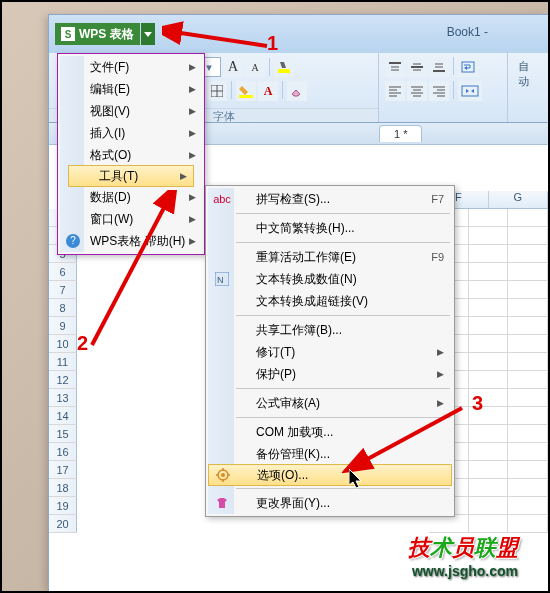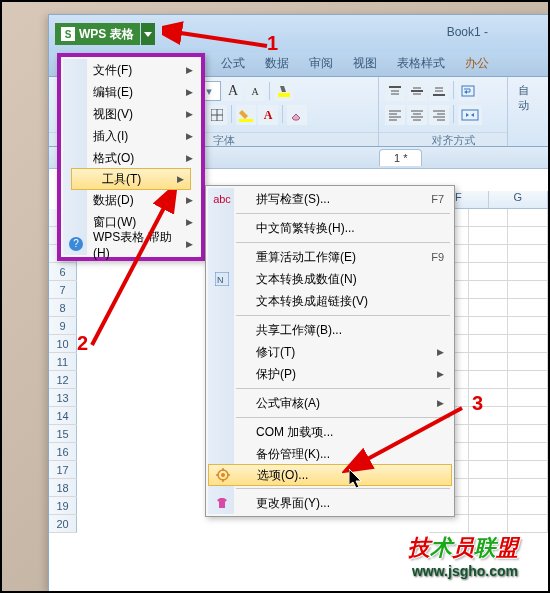--- a/index.html
+++ b/index.html
@@ -204,21 +204,21 @@
     height: 18px;
   }
 
   
   .menu1 {
     position: absolute;
     top: 38px;
     left: 8px;
     width: 148px;
     background: #f6f6f6;
-    border: 4px solid #a21caf;
+    border: 1px solid #a21caf;
     box-shadow: 2px 2px 6px rgba(0,0,0,0.25);
     z-index: 50;
     padding: 2px;
   }
   .menu1 .icon-col {
     position: absolute;
     left: 2px; top: 2px; bottom: 2px;
     width: 24px;
     background: linear-gradient(to right, #e6eef8, #dde8f4);
   }
@@ -356,29 +356,20 @@
       <span>WPS 表格</span>
     </div>
     <div class="title-dd">
       <svg width="8" height="5" viewBox="0 0 8 5">
           <polygon points="0,0 8,0 4,5" fill="#fff"></polygon>
         </svg>
     </div>
     <div class="doc-title">Book1 -</div>
   </div>
 
-  <div class="tabbar">
-    <div class="tab">局</div>
-    <div class="tab">公式</div>
-    <div class="tab">数据</div>
-    <div class="tab">审阅</div>
-    <div class="tab">视图</div>
-    <div class="tab">表格样式</div>
-    <div class="tab brown">办公</div>
-  </div>
 
   <div class="ribbon">
     <div class="ribbon-group" style="width:332px;">
       <div class="font-row">
         <div class="fake-combo" style="width:36px;">
           <span>12</span>
           <span class="dd">▾</span>
         </div>
         <div class="tb-btn" style="font-size:14px;font-family:serif;">A</div>
         <div class="tb-btn" style="font-size:10px;font-family:serif;">A</div>
@@ -476,21 +467,20 @@
           </div>
         <div class="sep"></div>
         <div class="tb-btn" style="width:24px;">
             <svg width="18" height="12">
               <rect x="1" y="1" width="16" height="10" fill="none" stroke="#3a7ac8"></rect>
               <polygon points="5,4 5,8 8,6" fill="#3a7ac8"></polygon>
               <polygon points="13,4 13,8 10,6" fill="#3a7ac8"></polygon>
             </svg>
           </div>
       </div>
-      <div class="grp-label">对齐方式</div>
     </div>
 
     <div class="ribbon-group" style="width:40px;border-right:none;">
       <div class="auto-text">自动</div>
     </div>
   </div>
 
   <div class="doc-tabs">
     <div class="doc-tab">1 *</div>
   </div>

